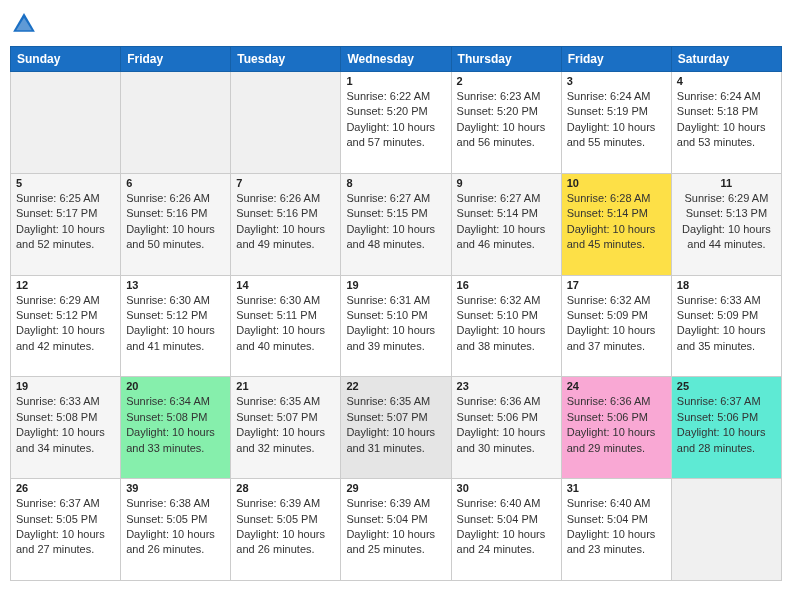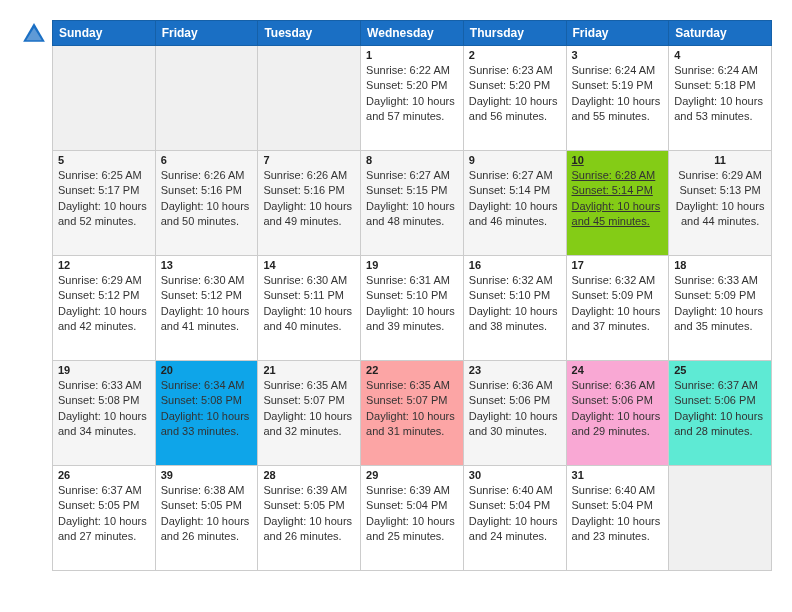--- a/index.html
+++ b/index.html
@@ -6,23 +6,23 @@
     body {
       font-family: Arial, sans-serif;
       background: #fff;
       width: 792px;
       height: 612px;
       overflow: hidden;
     }
     .page {
       width: 792px;
       height: 591px;
-      padding: 20px;
-      display: flex;
-      flex-direction: row;
+      padding: 10px;
+      display: flex;
+      flex-direction: column;
     }
     .header {
       display: flex;
       justify-content: space-between;
       align-items: flex-start;
       margin-bottom: 8px;
     }
     .logo {
       display: flex;
       align-items: center;
@@ -164,21 +164,21 @@
             <div class="day-info">Sunrise: 6:26 AM<br>Sunset: 5:16 PM<br>Daylight: 10 hours<br>and 49 minutes.</div>
           </td>
           <td style="background: rgb(245, 245, 245);">
             <div class="day-number">8</div>
             <div class="day-info">Sunrise: 6:27 AM<br>Sunset: 5:15 PM<br>Daylight: 10 hours<br>and 48 minutes.</div>
           </td>
           <td style="background: rgb(245, 245, 245);">
             <div class="day-number">9</div>
             <div class="day-info">Sunrise: 6:27 AM<br>Sunset: 5:14 PM<br>Daylight: 10 hours<br>and 46 minutes.</div>
           </td>
-          <td style="background: #84cc16; text-decoration: underline;">
+          <td style="background: #fde047;">
             <div class="day-number">10</div>
             <div class="day-info">Sunrise: 6:28 AM<br>Sunset: 5:14 PM<br>Daylight: 10 hours<br>and 45 minutes.</div>
           </td>
           <td style="background: rgb(245, 245, 245); text-align: center;">
             <div class="day-number">11</div>
             <div class="day-info">Sunrise: 6:29 AM<br>Sunset: 5:13 PM<br>Daylight: 10 hours<br>and 44 minutes.</div>
           </td>
         </tr>
         <tr>
           <td>
@@ -208,29 +208,29 @@
           <td>
             <div class="day-number">18</div>
             <div class="day-info">Sunrise: 6:33 AM<br>Sunset: 5:09 PM<br>Daylight: 10 hours<br>and 35 minutes.</div>
           </td>
         </tr>
         <tr>
           <td style="background: rgb(245, 245, 245);">
             <div class="day-number">19</div>
             <div class="day-info">Sunrise: 6:33 AM<br>Sunset: 5:08 PM<br>Daylight: 10 hours<br>and 34 minutes.</div>
           </td>
-          <td style="background: #0ea5e9;">
+          <td style="background: #86efac;">
             <div class="day-number">20</div>
             <div class="day-info">Sunrise: 6:34 AM<br>Sunset: 5:08 PM<br>Daylight: 10 hours<br>and 33 minutes.</div>
           </td>
           <td style="background: rgb(245, 245, 245);">
             <div class="day-number">21</div>
             <div class="day-info">Sunrise: 6:35 AM<br>Sunset: 5:07 PM<br>Daylight: 10 hours<br>and 32 minutes.</div>
           </td>
-          <td style="background: #fca5a5;">
+          <td style="background: #e5e5e5;">
             <div class="day-number">22</div>
             <div class="day-info">Sunrise: 6:35 AM<br>Sunset: 5:07 PM<br>Daylight: 10 hours<br>and 31 minutes.</div>
           </td>
           <td style="background: rgb(245, 245, 245);">
             <div class="day-number">23</div>
             <div class="day-info">Sunrise: 6:36 AM<br>Sunset: 5:06 PM<br>Daylight: 10 hours<br>and 30 minutes.</div>
           </td>
           <td style="background: #f9a8d4;">
             <div class="day-number">24</div>
             <div class="day-info">Sunrise: 6:36 AM<br>Sunset: 5:06 PM<br>Daylight: 10 hours<br>and 29 minutes.</div>

